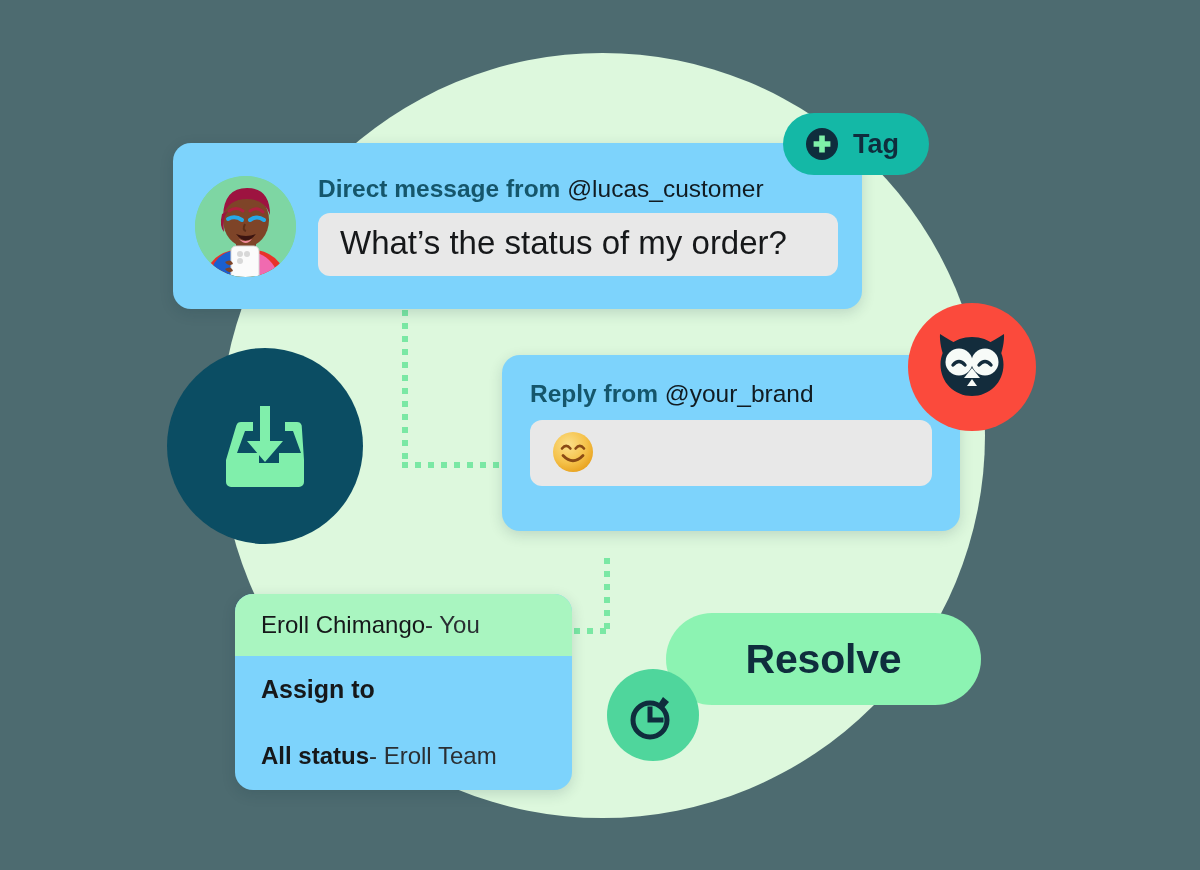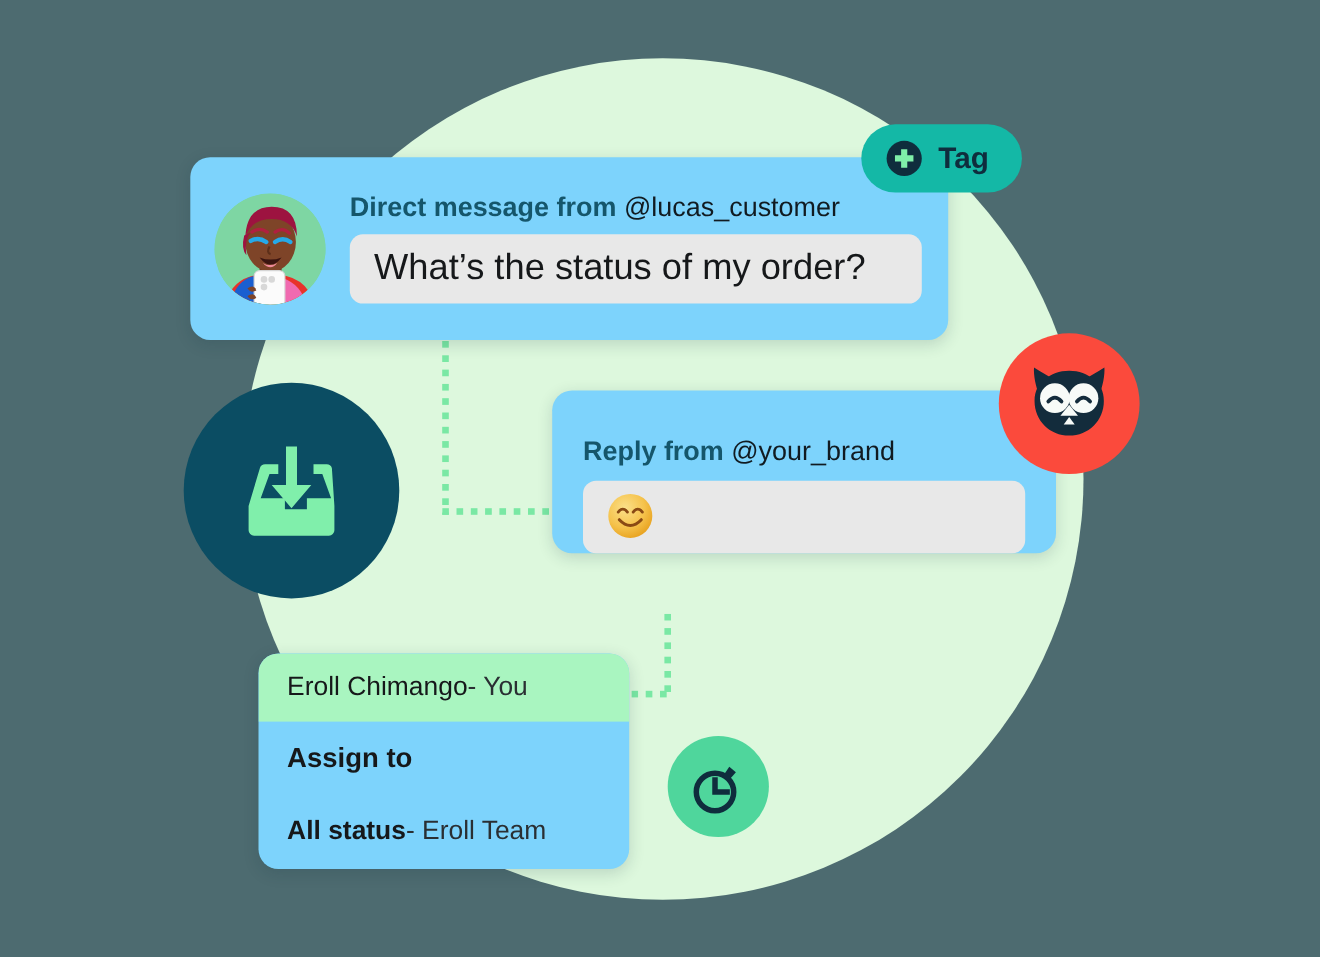--- a/index.html
+++ b/index.html
@@ -111,22 +111,22 @@
     white-space: nowrap;
     box-sizing: border-box;
   }
   #dm-bubble { width: 100%; }
 
   
   #reply-card {
     left: 502px;
     top: 355px;
     width: 458px;
-    height: 148px;
-    padding: 43px 28px 0 28px;
+    height: 176px;
+    padding: 26px 28px 0 28px;
     box-sizing: border-box;
   }
   #reply-card .msg-head { font-size: 24.5px; margin-bottom: 12px; }
   #reply-bubble { width: 100%; }
   .emoji {
     font-size: 33px;
     line-height: 1;
     display: inline-block;
   }
   .emoji svg { display:block; width: 42px; height: 42px; }
@@ -358,20 +358,23 @@
     </div>
 
     <div class="assign-row" id="assign-title">Assign to</div>
 
     <div class="assign-row" id="assign-row-2">
       <span class="assign-name-strong">All status</span>
         <span class="assign-suffix"> - Eroll Team</span>
     </div>
   </div>
 
+  <div id="resolve-pill">
+    <span>Resolve</span>
+  </div>
 
   <div class="badge" id="clock-badge">
     <svg viewBox="0 0 56 56">
       <circle cx="25" cy="33" r="17" fill="none" stroke="#0f2d3d" stroke-width="5"></circle>
       <path d="M25 22v11h11" fill="none" stroke="#0f2d3d" stroke-width="5" stroke-linecap="square"></path>
       <path d="M38 10l6 5-7 8-5-4z" fill="#0f2d3d"></path>
     </svg>
   </div>
 
 </div>

